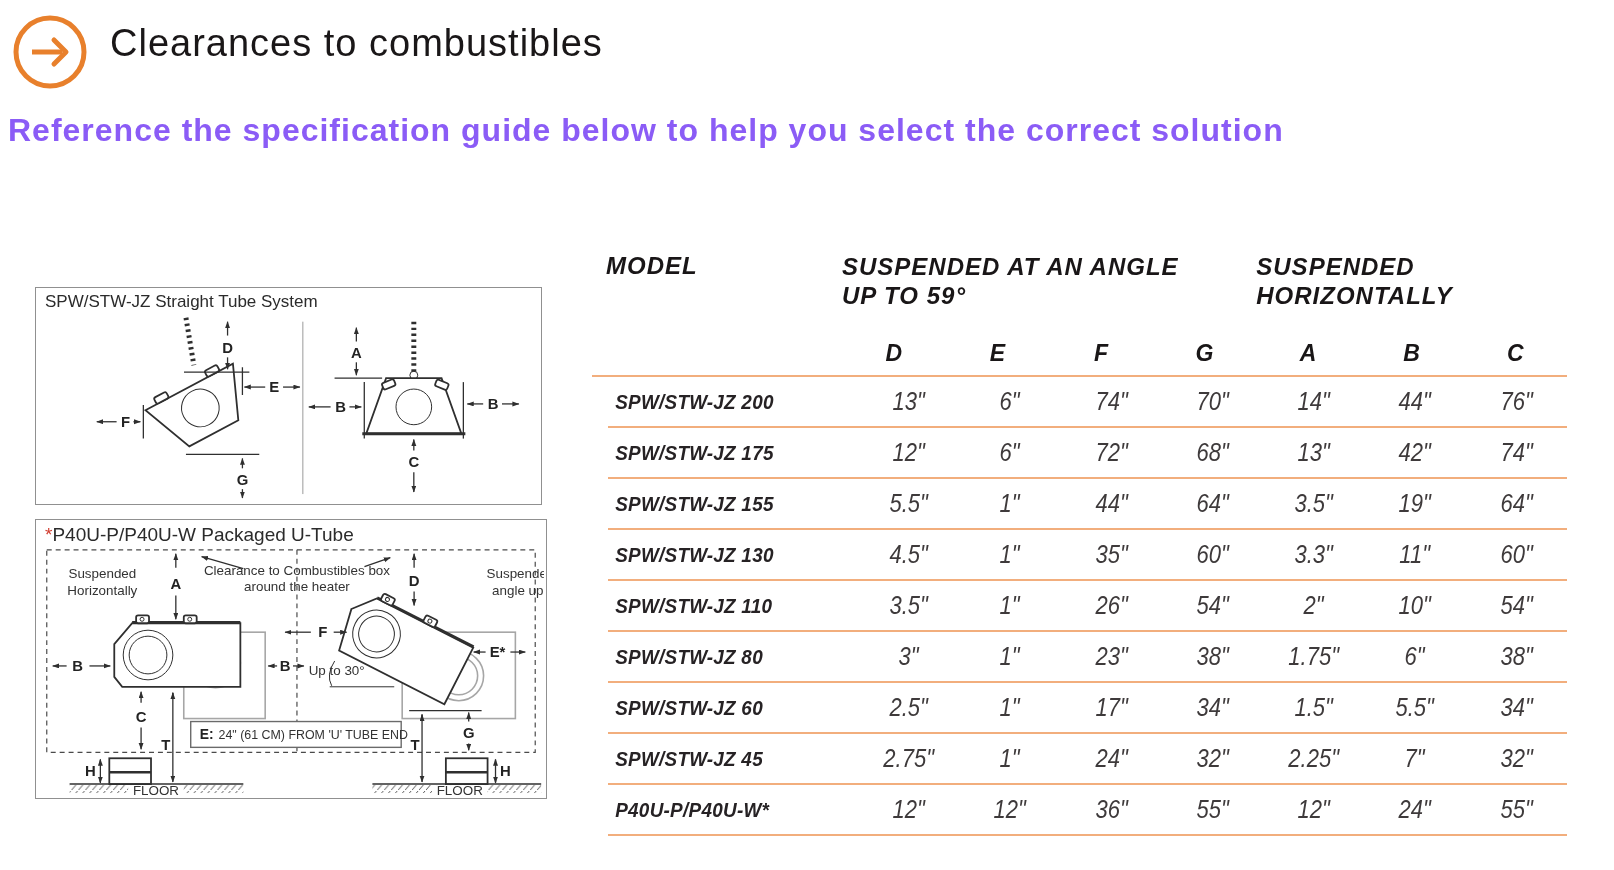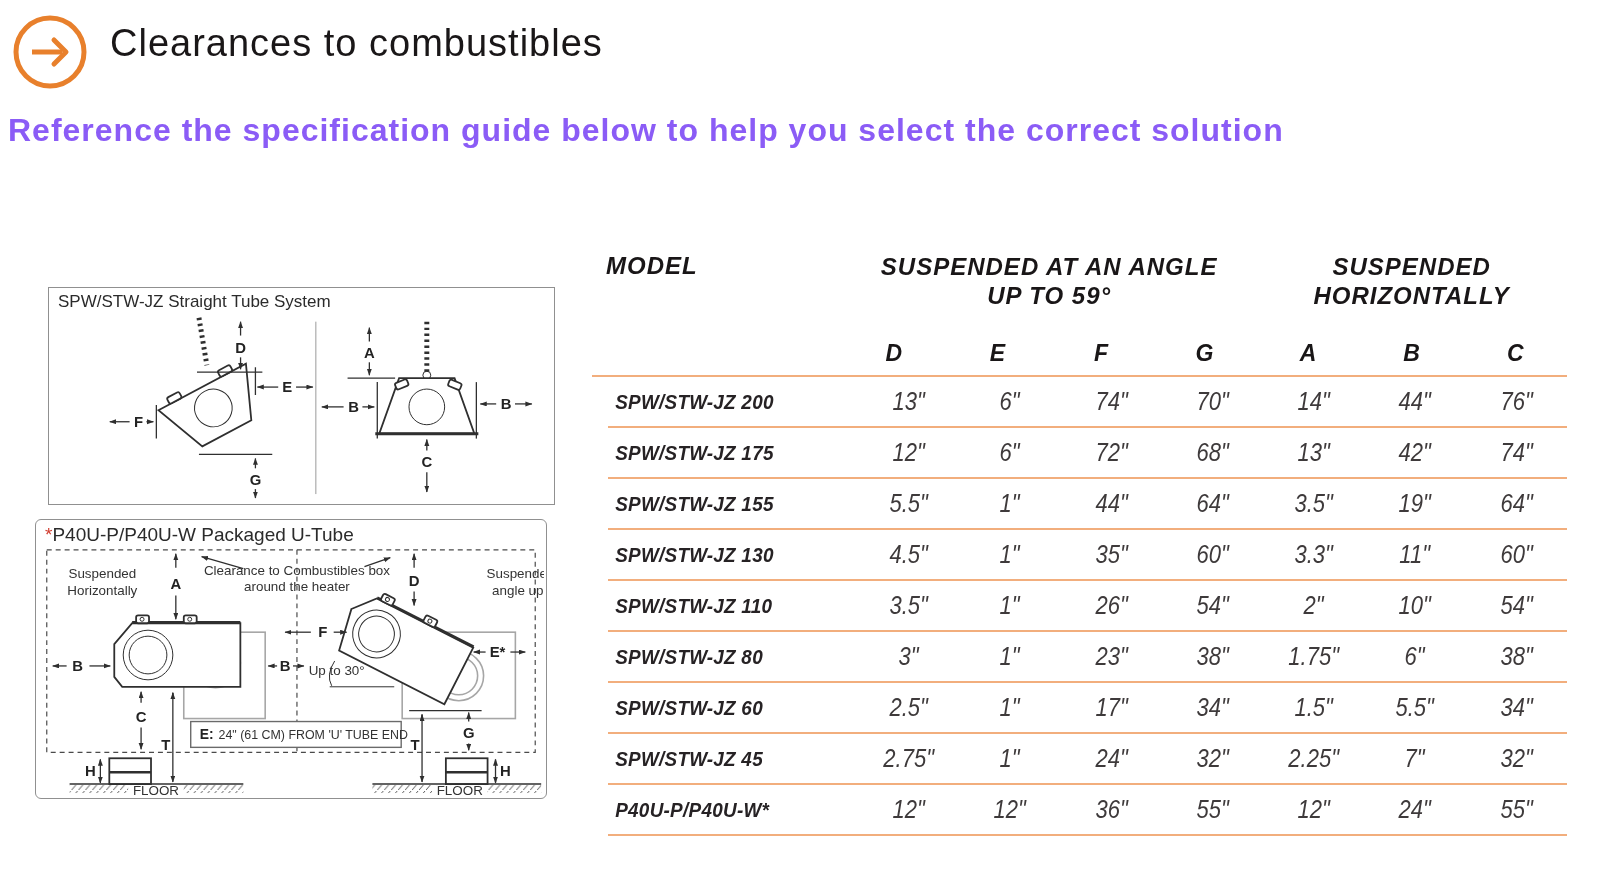--- a/index.html
+++ b/index.html
@@ -7,33 +7,33 @@
 
   
   .hdr-icon{position:absolute;left:12px;top:14px;width:76px;height:76px;}
   .page-title{position:absolute;left:110px;top:22px;font-size:38px;font-weight:normal;
     color:#1a1718;letter-spacing:1px;}
   .subtitle{position:absolute;left:8px;top:110px;width:1560px;font-size:32px;font-weight:bold;
     color:#8b5cf6;letter-spacing:1px;line-height:41px;}
 
   
   .panel{position:absolute;background:#fff;border:1px solid #909090;}
-  .panel1{left:48px;top:287px;width:505px;height:216px;}
-  .panel2{left:35px;top:519px;width:510px;height:278px;border-radius:6px;}
+  .panel1{left:35px;top:287px;width:505px;height:216px;}
+  .panel2{left:35px;top:519px;width:510px;height:278px;}
   .panel-title{position:absolute;left:9px;top:4px;font-size:17px;color:#2b2b2b;z-index:2;background:#fff;padding-right:4px;}
   .panel2 .panel-title{font-size:19px;}
   .red-ast{color:#d03b2e;}
   .panel svg{position:absolute;left:0;top:0;}
 
   
   .spec-table{position:absolute;left:592px;top:250px;width:975px;color:#191617;font-style:italic;}
   .grid{display:grid;grid-template-columns:250px repeat(7,1fr);}
   .thead1{height:80px;}
   .thead1 .model-h{font-size:24px;font-weight:bold;letter-spacing:1px;padding-left:14px;padding-top:2px;}
-  .thead1 .group{font-size:24px;font-weight:bold;letter-spacing:1px;text-align:center;line-height:29px;padding-top:2px;}
+  .thead1 .group{font-size:24px;font-weight:bold;letter-spacing:1px;line-height:29px;padding-top:2px;}
   .g-angle{grid-column:2/6;}
   .g-horiz{grid-column:6/9;}
   .thead2{height:47px;box-sizing:border-box;border-bottom:2px solid #f2ae7d;}
   .thead2 .h{font-size:23px;font-weight:bold;text-align:center;align-self:end;padding-bottom:8px;}
   .trow{height:51px;box-sizing:border-box;border-bottom:2px solid #f2ae7d;align-items:center;margin-left:16px;}
   .m-cell{font-size:21px;font-weight:bold;color:#262224;padding-left:8px;
     transform:scaleX(0.9);transform-origin:left center;white-space:nowrap;letter-spacing:0.3px;}
   .v-cell{font-size:25px;color:#3e3a3b;text-align:center;transform:scaleX(0.88);transform-origin:center;}
 
   

